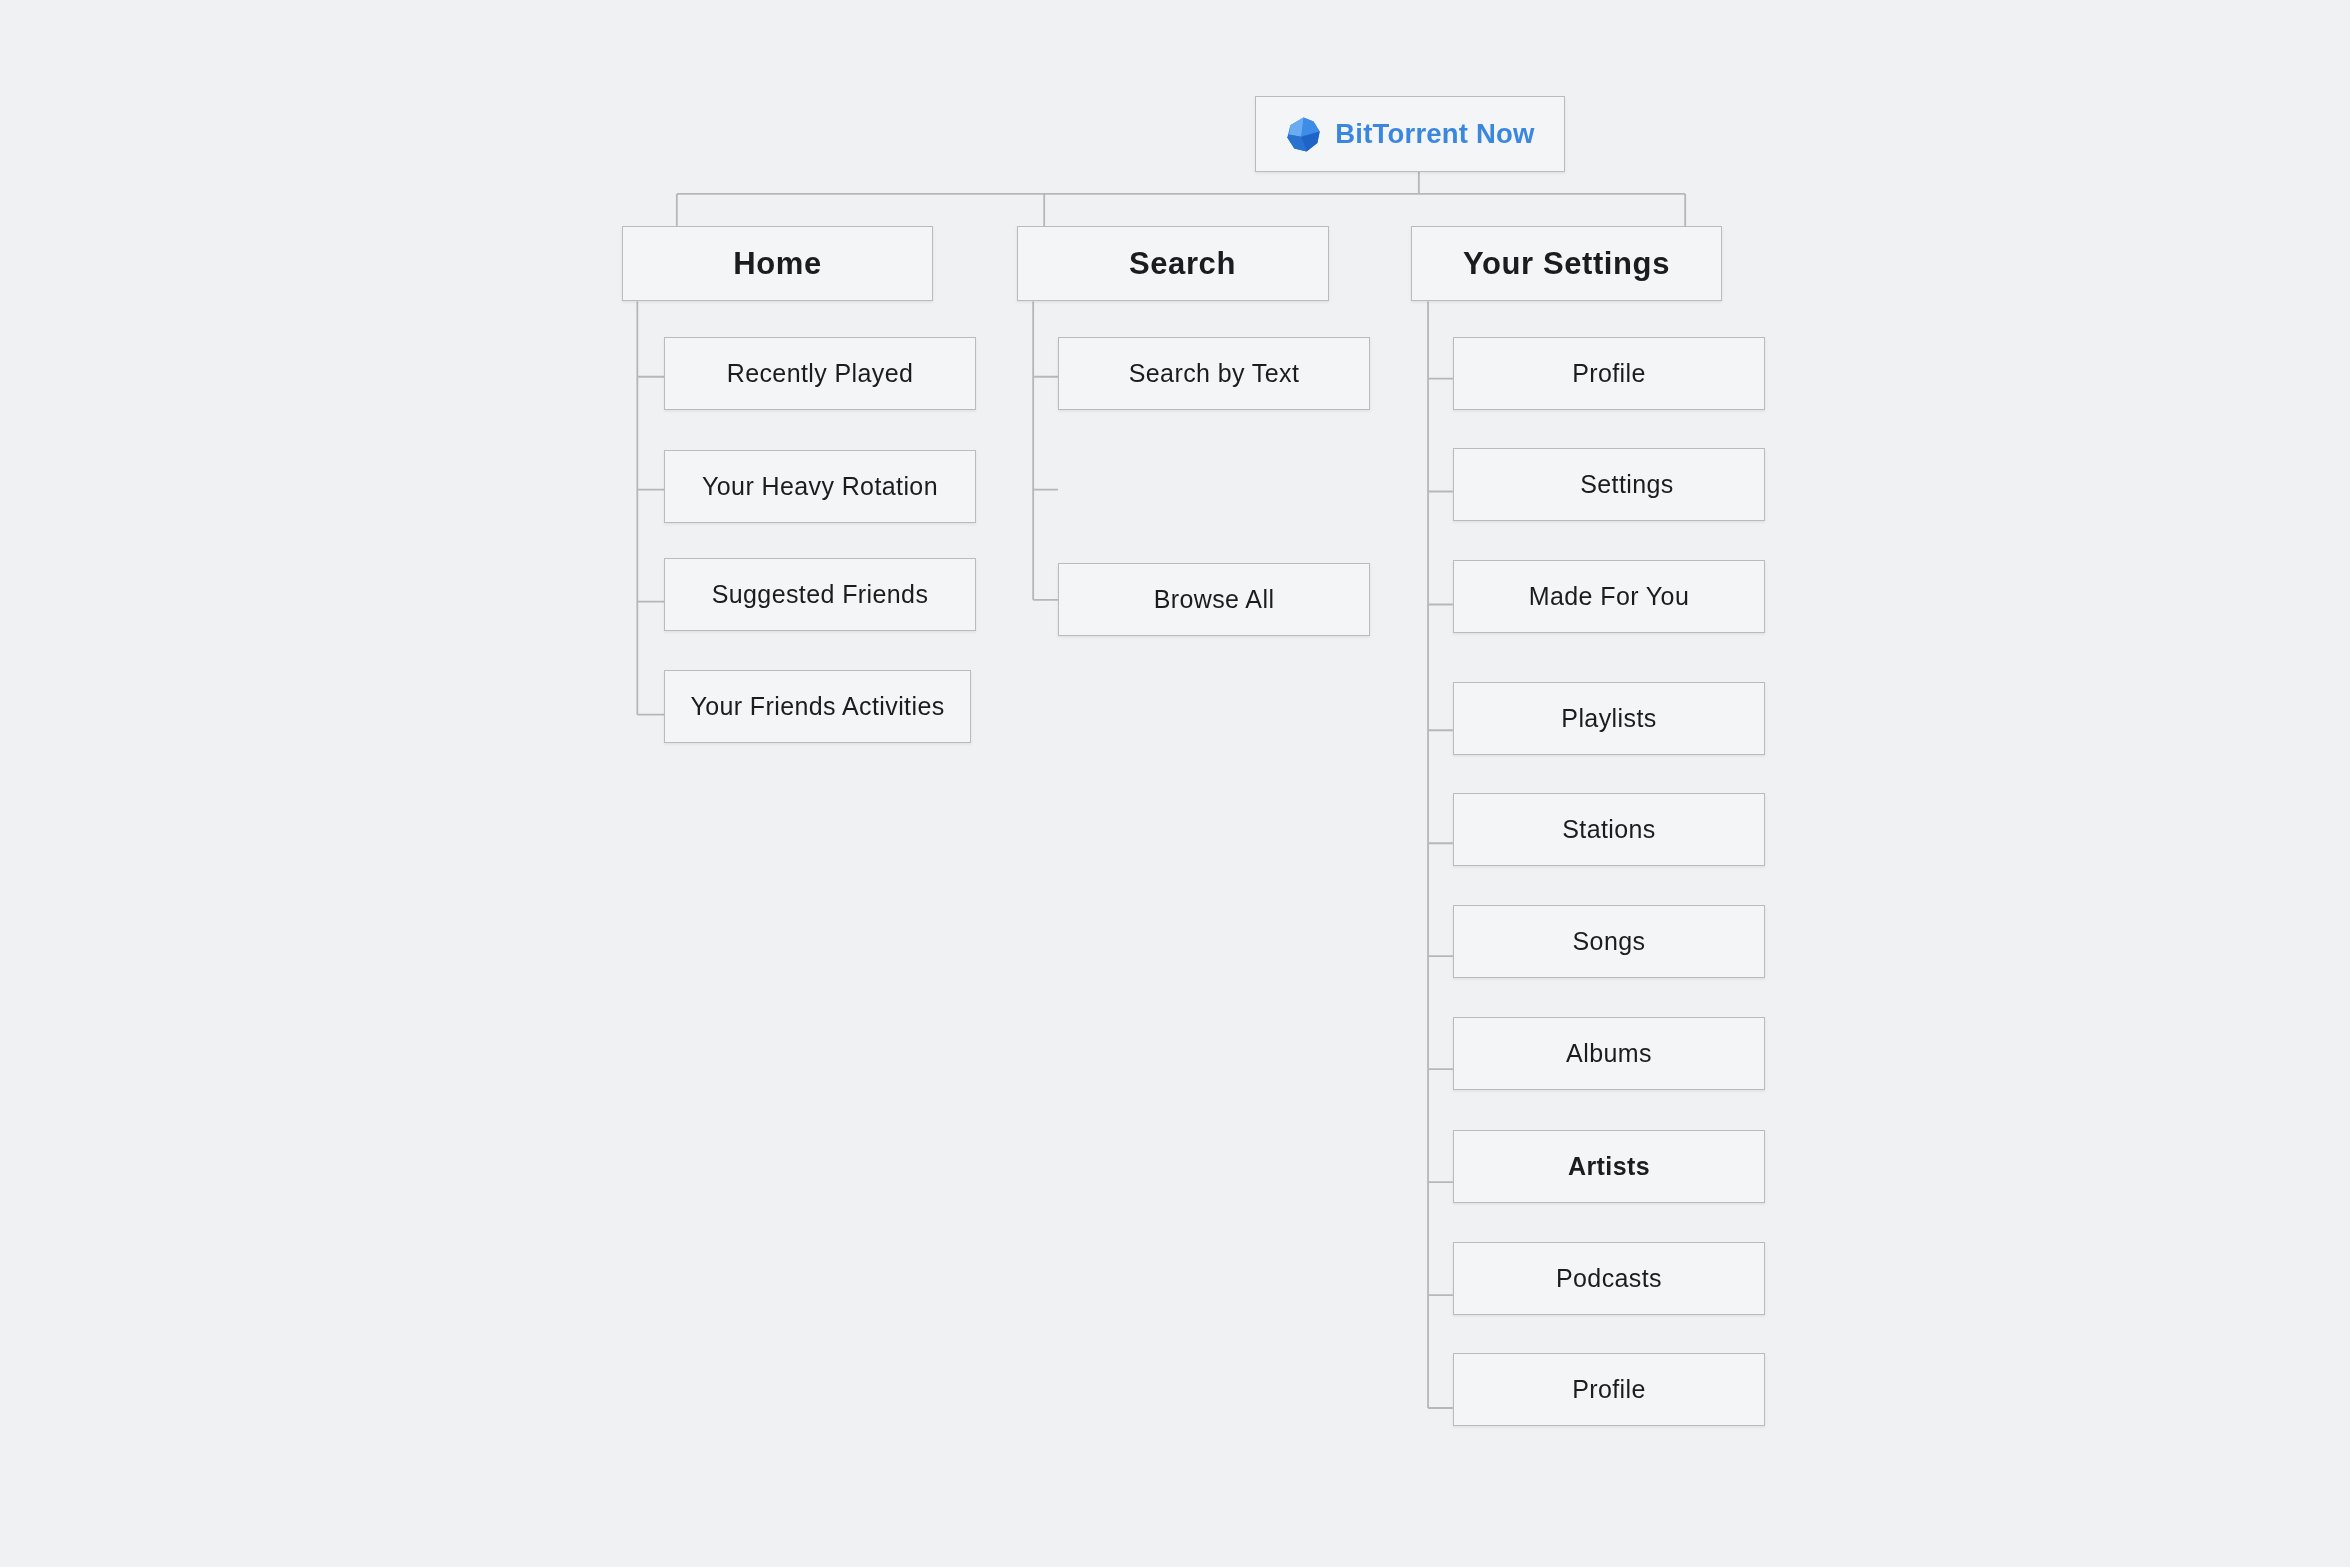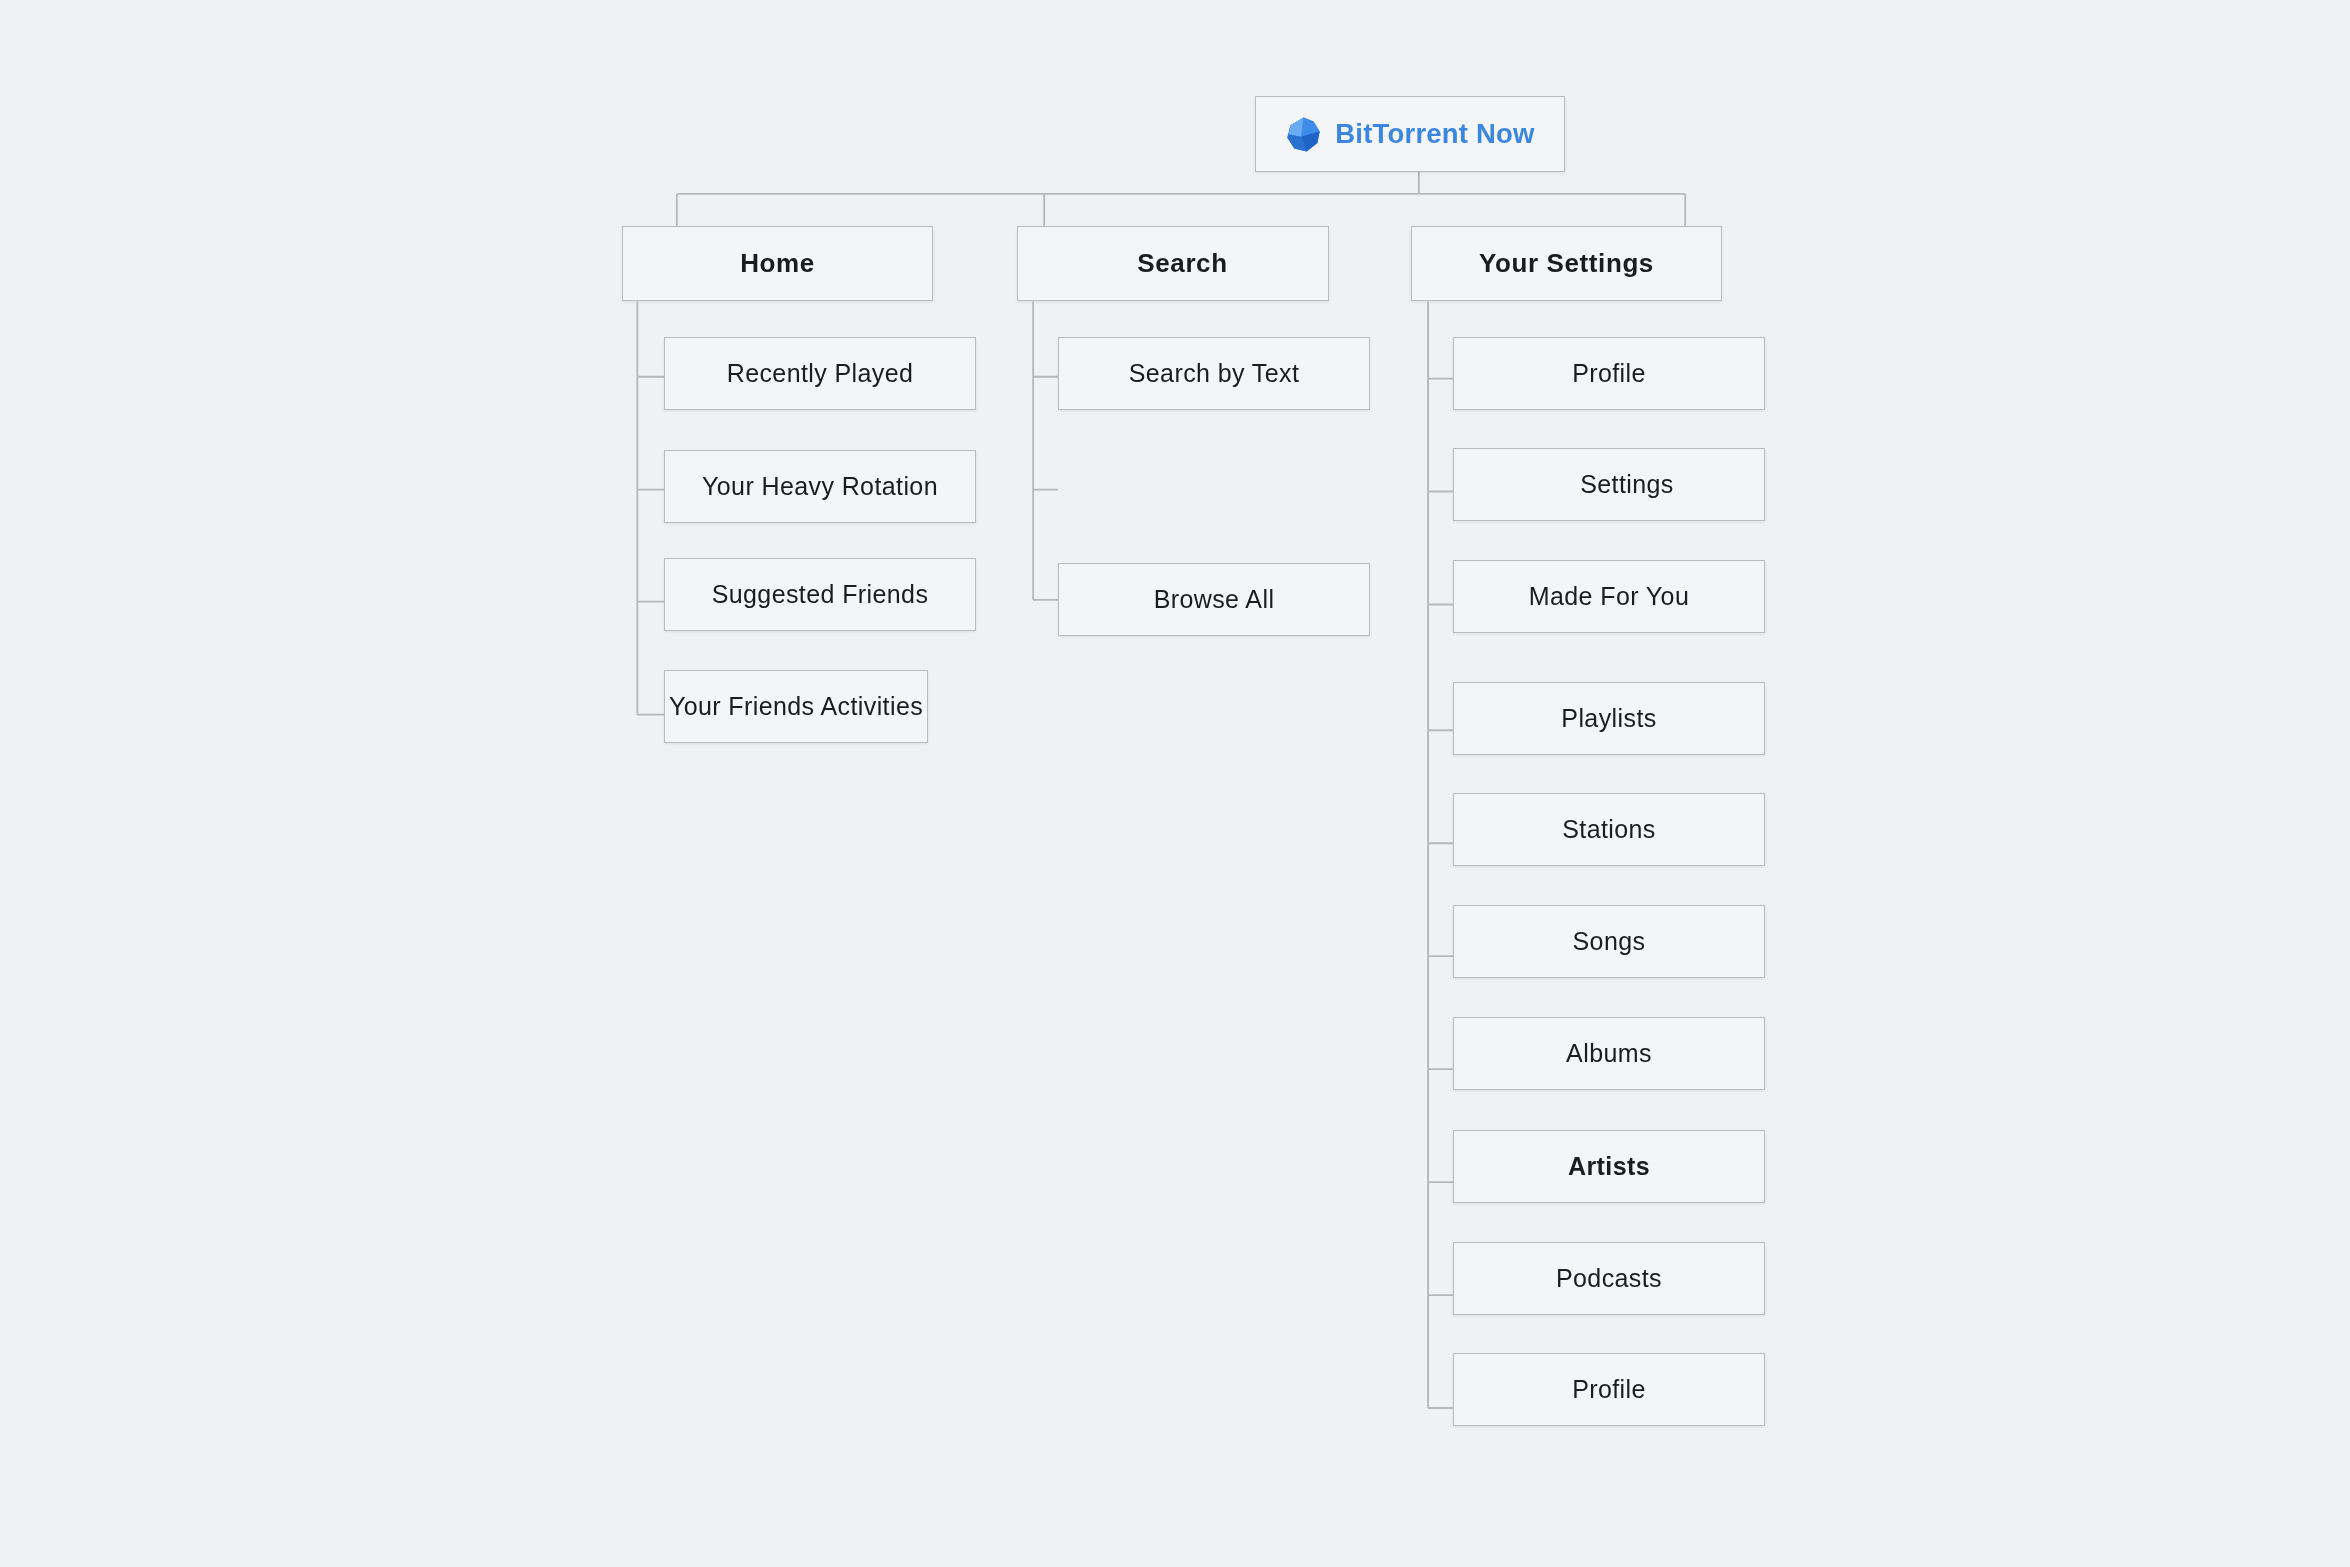--- a/index.html
+++ b/index.html
@@ -23,21 +23,21 @@
     justify-content: center;
     color: #1a1c1f;
   }
   .node .label {
     font-size: 25px;
     letter-spacing: 0.4px;
     white-space: nowrap;
   }
   .node.header .label {
     font-weight: bold;
-    font-size: 26px;
+    font-size: 31px;
     letter-spacing: 0.6px;
   }
   .node.root {
     gap: 13px;
   }
   .node.root .label {
     font-weight: bold;
     font-size: 27.5px;
     color: #3b87e0;
     letter-spacing: 0.2px;
@@ -86,21 +86,21 @@
 
   <div class="node child" style="left:664px; top:337px; width:312px; height:73px;">
     <span class="label">Recently Played</span>
   </div>
   <div class="node child" style="left:664px; top:450px; width:312px; height:73px;">
     <span class="label">Your Heavy Rotation</span>
   </div>
   <div class="node child" style="left:664px; top:558px; width:312px; height:73px;">
     <span class="label">Suggested Friends</span>
   </div>
-  <div class="node child" style="left:664px; top:670px; width:264px; height:73px;">
+  <div class="node child" style="left:664px; top:670px; width:307px; height:73px;">
     <span class="label">Your Friends Activities</span>
   </div>
 
   <div class="node child" style="left:1058px; top:337px; width:312px; height:73px;">
     <span class="label">Search by Text</span>
   </div>
   <div class="node child" style="left:1058px; top:563px; width:312px; height:73px;">
     <span class="label">Browse All</span>
   </div>
 

